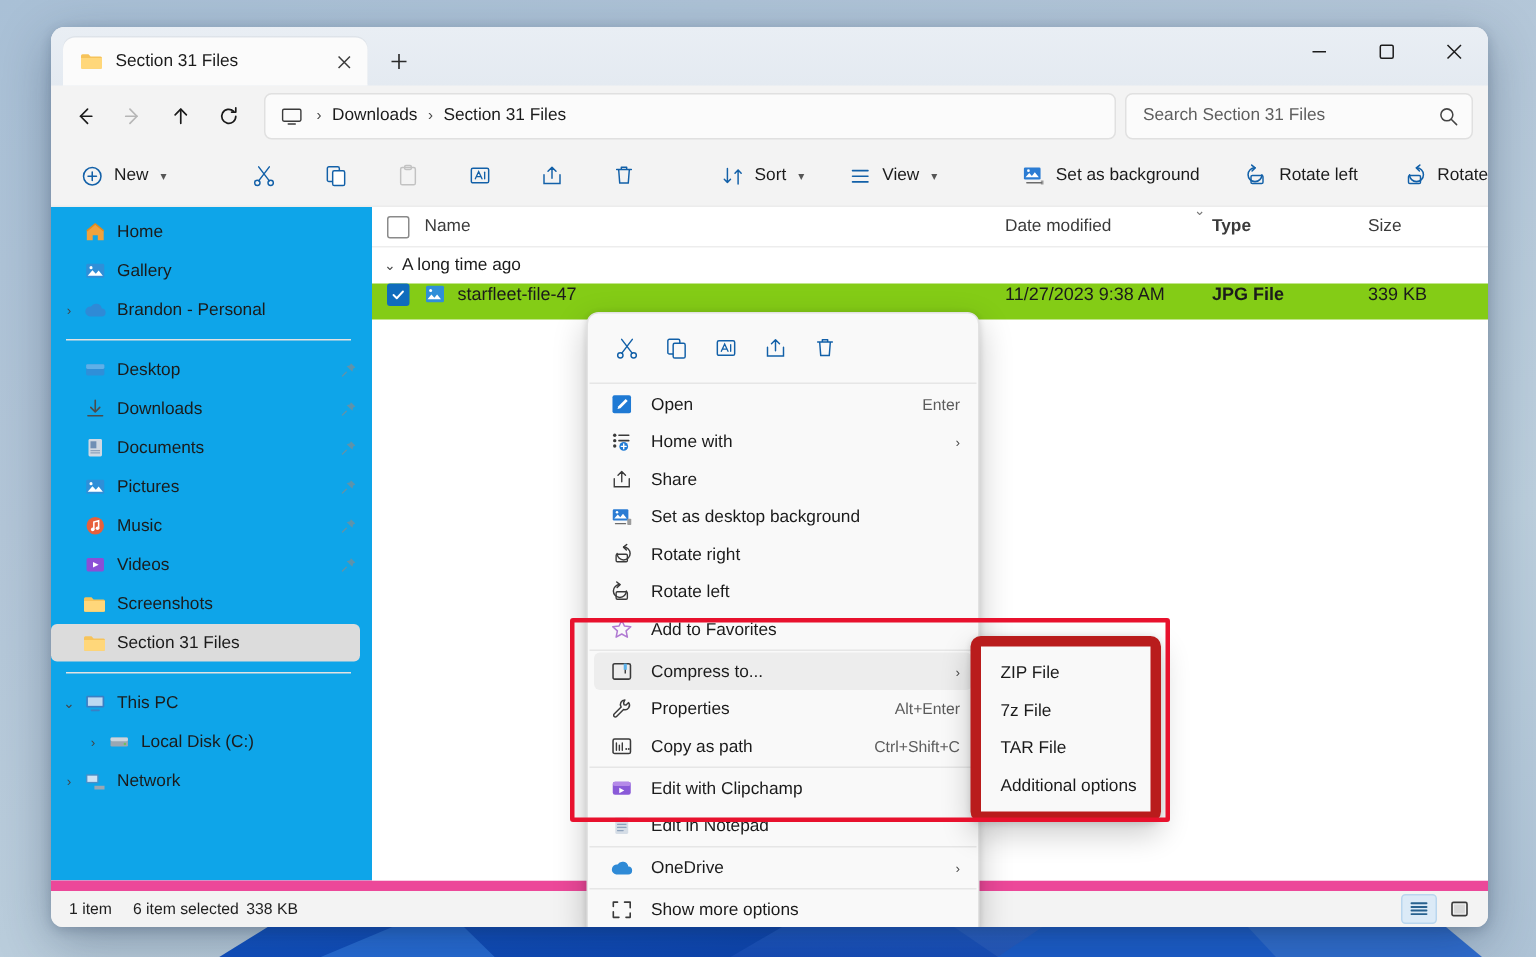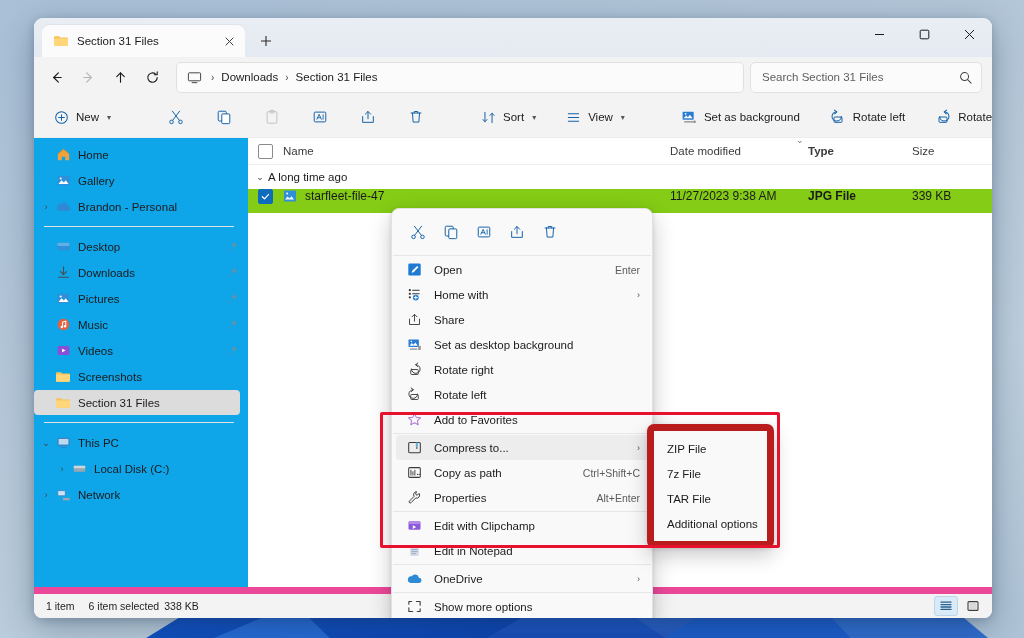--- a/index.html
+++ b/index.html
@@ -597,20 +597,37 @@
           </span>
           <span class="navlabel">Downloads</span>
           <span class="pin">
             <svg width="11" height="11" viewBox="0 0 12 12">
                 <path d="M7.6 1.2 10.8 4.4 9.3 5.1 8.6 7.5 4.5 3.4 6.9 2.7z" fill="#8a8a8a"></path>
                 <path d="M4.2 7.8 1.4 10.6" stroke="#8a8a8a" stroke-width="1" stroke-linecap="round"></path>
               </svg>
           </span>
         </div>
 
+        <div class="navitem">
+          <span class="expander"></span>
+          <span class="navicon">
+            <svg width="15" height="15" viewBox="0 0 16 16">
+                <rect x="3.2" y="1.8" width="9.6" height="12.4" rx="1" fill="#cfd8e3"></rect>
+                <rect x="4.6" y="3.4" width="4.2" height="5" fill="#6f8fb5"></rect>
+                <path d="M4.6 10h6.8M4.6 11.6h6.8" stroke="#8ea3bd" stroke-width=".9"></path>
+              </svg>
+          </span>
+          <span class="navlabel">Documents</span>
+          <span class="pin">
+            <svg width="11" height="11" viewBox="0 0 12 12">
+                <path d="M7.6 1.2 10.8 4.4 9.3 5.1 8.6 7.5 4.5 3.4 6.9 2.7z" fill="#8a8a8a"></path>
+                <path d="M4.2 7.8 1.4 10.6" stroke="#8a8a8a" stroke-width="1" stroke-linecap="round"></path>
+              </svg>
+          </span>
+        </div>
 
         <div class="navitem">
           <span class="expander"></span>
           <span class="navicon">
             <svg width="15" height="15" viewBox="0 0 16 16">
                 <rect x="1.6" y="3" width="12.8" height="10" rx="1" fill="#2f8fd8"></rect>
                 <path d="M2.6 11.6 6 7.6l2.4 2.6 2-2.4 3 3.8z" fill="#fff"></path>
                 <circle cx="5" cy="5.8" r="1.1" fill="#fff"></circle>
               </svg>
           </span>
@@ -911,38 +928,38 @@
               <path d="M10.5 7v2.6" stroke="#3a3a3a" stroke-width="1"></path>
             </svg>
         </span>
         <span class="ctxlabel">Compress to...</span>
         <span class="ctxarrow">›</span>
       </div>
 
       <div class="ctxitem">
         <span class="ctxicon">
           <svg width="15" height="15" viewBox="0 0 16 16">
+              <path d="M10.2 1.8a3.2 3.2 0 0 0-2.6 5l-5 5a1.2 1.2 0 0 0 1.7 1.7l5-5a3.2 3.2 0 0 0 3.6-4.9l-1.8 1.8-1.5-.3-.3-1.5z" stroke="#3a3a3a" stroke-width="1.05" fill="none" stroke-linejoin="round"></path>
+            </svg>
+        </span>
+        <span class="ctxlabel">Properties</span>
+        <span class="ctxaccel">Alt+Enter</span>
+      </div>
+
+      <div class="ctxitem">
+        <span class="ctxicon">
+          <svg width="15" height="15" viewBox="0 0 16 16">
               <rect x="1.8" y="2.8" width="12.4" height="10.4" rx="1.2" stroke="#3a3a3a" stroke-width="1.1" fill="none"></rect>
               <path d="M4.2 10.8V5.6M6.3 10.8V7.2M8.4 10.8V5.6" stroke="#3a3a3a" stroke-width="1" stroke-linecap="round"></path>
               <circle cx="11.2" cy="10" r=".7" fill="#3a3a3a"></circle>
               <circle cx="13" cy="10" r=".7" fill="#3a3a3a"></circle>
             </svg>
         </span>
         <span class="ctxlabel">Copy as path</span>
         <span class="ctxaccel">Ctrl+Shift+C</span>
-      </div>
-
-      <div class="ctxitem">
-        <span class="ctxicon">
-          <svg width="15" height="15" viewBox="0 0 16 16">
-              <path d="M10.2 1.8a3.2 3.2 0 0 0-2.6 5l-5 5a1.2 1.2 0 0 0 1.7 1.7l5-5a3.2 3.2 0 0 0 3.6-4.9l-1.8 1.8-1.5-.3-.3-1.5z" stroke="#3a3a3a" stroke-width="1.05" fill="none" stroke-linejoin="round"></path>
-            </svg>
-        </span>
-        <span class="ctxlabel">Properties</span>
-        <span class="ctxaccel">Alt+Enter</span>
       </div>
 
       <div class="ctx-hr"></div>
 
       <div class="ctxitem">
         <span class="ctxicon">
           <svg width="15" height="15" viewBox="0 0 16 16">
               <rect x="1.6" y="3.4" width="12.8" height="9.2" rx="1.6" fill="#8a5ad8"></rect>
               <rect x="1.6" y="3.4" width="12.8" height="3" rx="1.5" fill="#b58ae8"></rect>
               <path d="M6.2 7.6 9.8 9.6l-3.6 2z" fill="#fff"></path>

